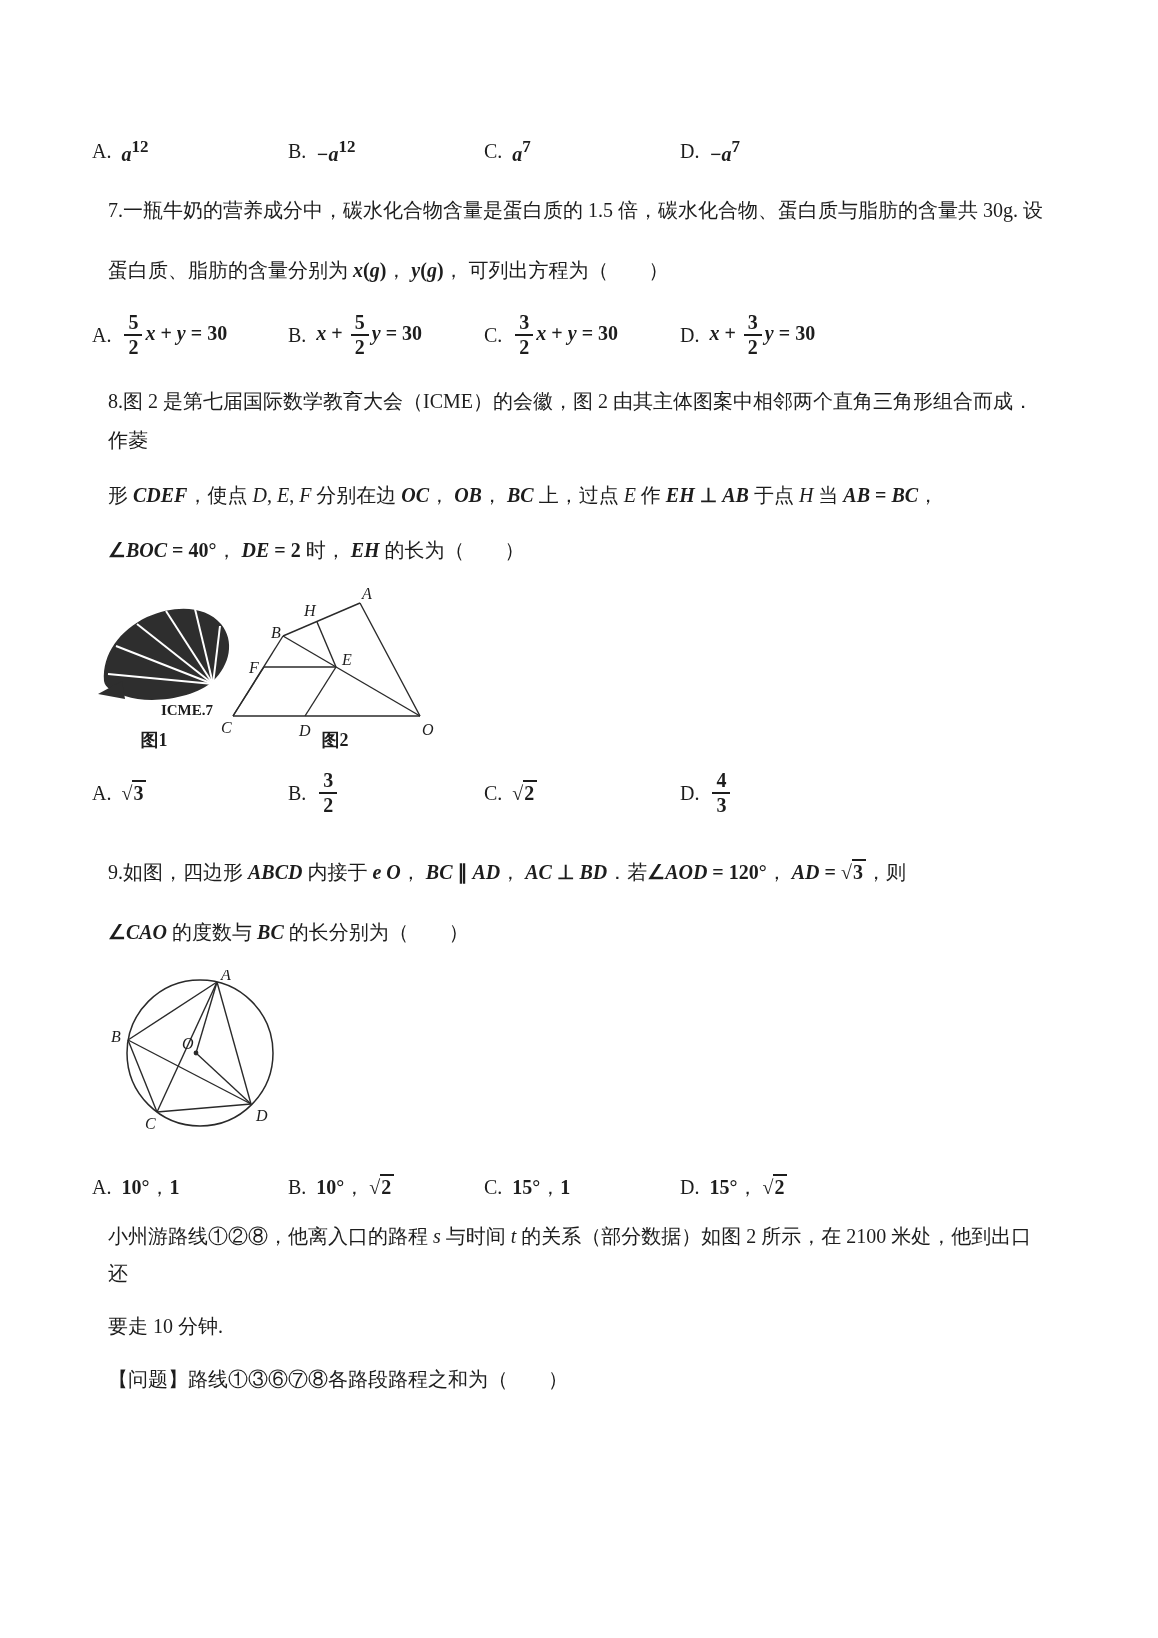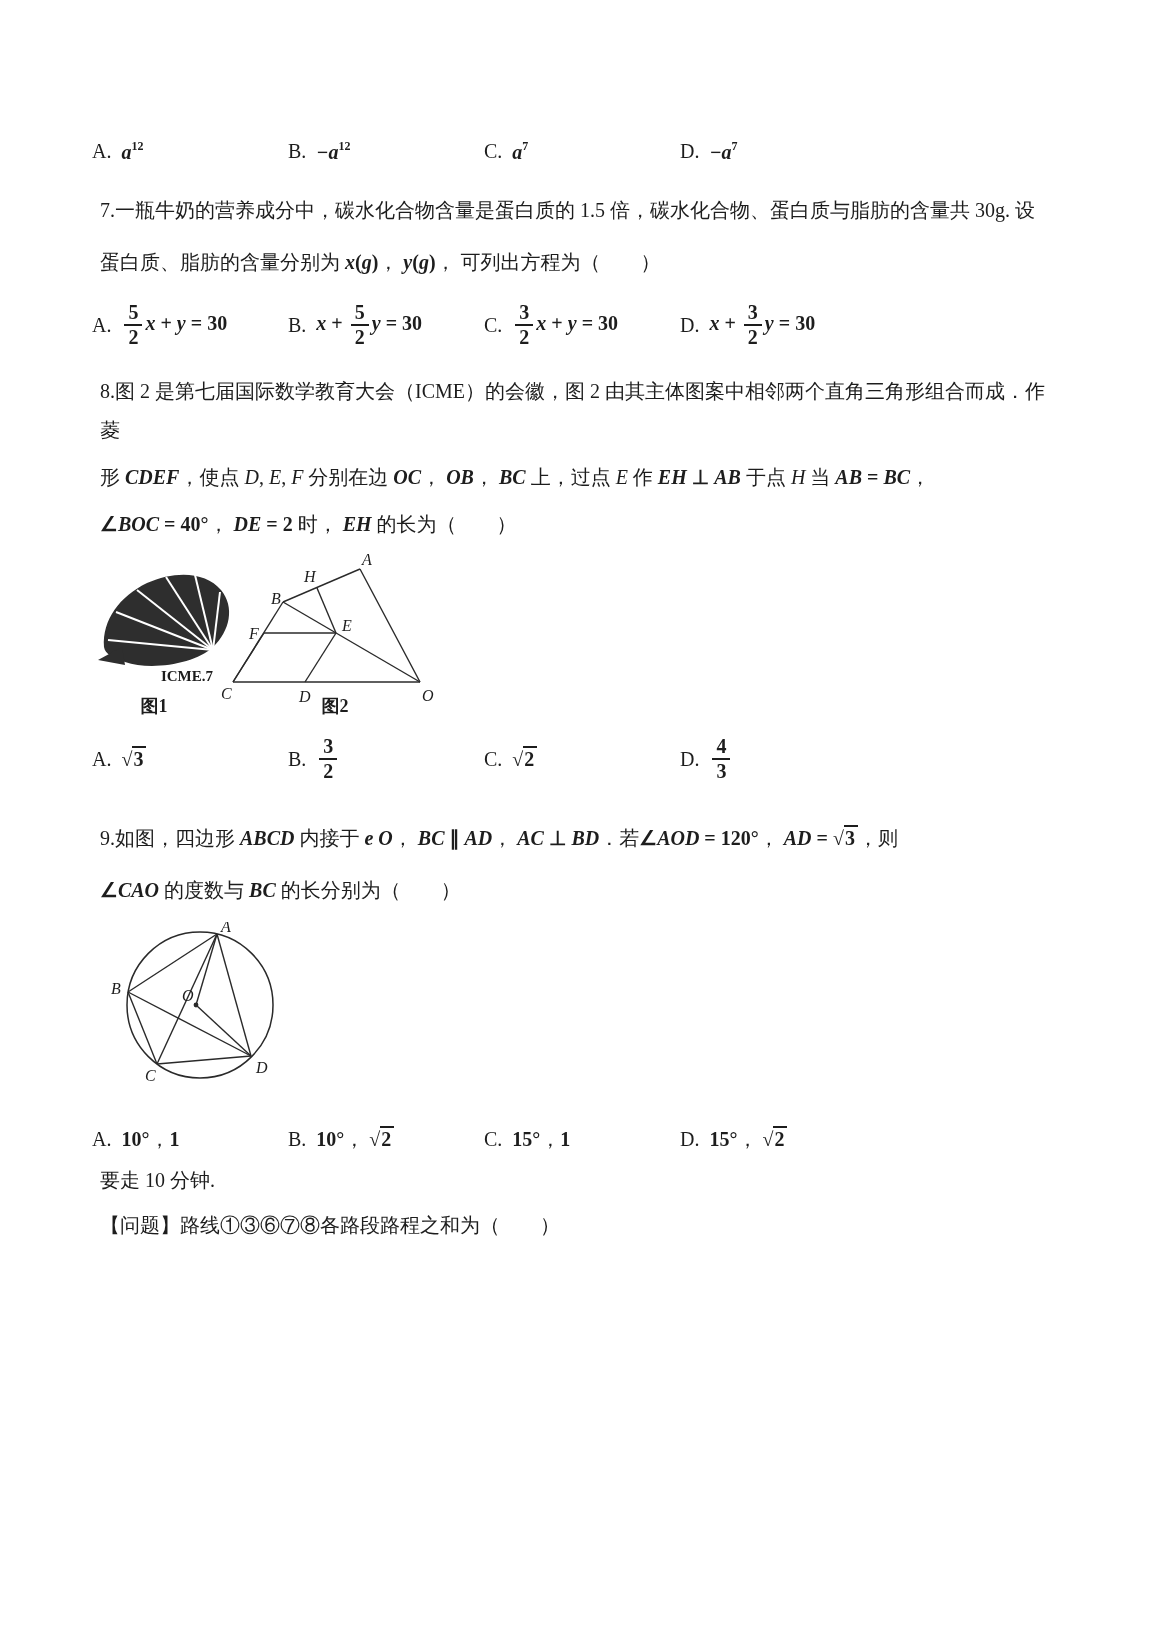--- a/index.html
+++ b/index.html
@@ -2,40 +2,40 @@
 <html><head>
 <meta charset="utf-8">
 <style>
   html,body { margin:0; padding:0; background:#ffffff; }
   .page {
     position:relative; width:1158px; height:1638px; background:#ffffff;
     color:#1d1d1d; font-family:"Liberation Serif", serif; font-size:20px;
     overflow:hidden;
   }
   .content { padding:136px 92px 0 92px; }
-  p { margin:8px; }
+  p { margin:16px; }
   .line   { line-height:44px; }
   .line8  { line-height:39px; }
   .line10 { line-height:37px; }
   .mt22{margin-top:22px} .mt14{margin-top:14px} .mt20{margin-top:20px}   .mt10{margin-top:10px} .mt30{margin-top:30px}
   .mt12{margin-top:12px}
 
   .opts { display:flex; align-items:center; }
   .opts-sm  { min-height:30px; }
   .opts-tall{ min-height:54px; }
   .opt { width:196px; display:flex; align-items:center; gap:10px; }
   .opt:last-child { width:auto; }
   .opt-label { font-family:"Liberation Serif", serif; }
 
   
   .seg-t { }
   .seg-m { font-weight:bold; font-style:italic; }
   .seg-b { font-weight:bold; }
   .seg-i { font-style:italic; }
-  .seg-sup { font-weight:bold; font-size:12px; vertical-align:9px; }
+  .seg-sup { font-weight:bold; font-size:17px; vertical-align:9px; }
   .seg-f { display:inline-flex; flex-direction:column; text-align:center;
            vertical-align:middle; font-weight:bold; line-height:1.15; margin:0 3px; }
   .seg-f .num { border-bottom:2px solid #1d1d1d; padding:0 4px; }
   .seg-f .den { padding:0 4px; }
   .seg-r { font-weight:bold; white-space:nowrap; }
   .seg-r .rad { border-top:2px solid #1d1d1d; padding:0 3px 0 1px; }
 
   .figure { position:relative; }
   .fig8 { margin:4px 0 0 0; }
   .fig9 { margin:10px 0 0 8px; }
@@ -212,17 +212,18 @@
       <div class="opt">
         <span class="opt-label">C.</span>
         <span class="opt-body"><span class="seg-b">15°</span><span class="seg-t">，</span><span class="seg-b">1</span></span>
       </div>
       <div class="opt">
         <span class="opt-label">D.</span>
         <span class="opt-body"><span class="seg-b">15°</span><span class="seg-t">， </span><span class="seg-r">√<span class="rad">2</span></span></span>
       </div>
     </div>
 
+    <p class="line10"><span class="seg-t">小州游路线①②⑧，他离入口的路程 </span><span class="seg-i">s</span><span class="seg-t"> 与时间 </span><span class="seg-i">t</span><span class="seg-t"> 的关系（部分数据）如图 2 所示，在 2100 米处，他到出口还</span></p>
     <p class="line10"><span class="seg-t">要走 10 分钟.</span></p>
     <p class="line10"><span class="seg-t">【问题】路线①③⑥⑦⑧各路段路程之和为（　　）</span></p>
 
   </div>
 </div>
 
 </body></html>

